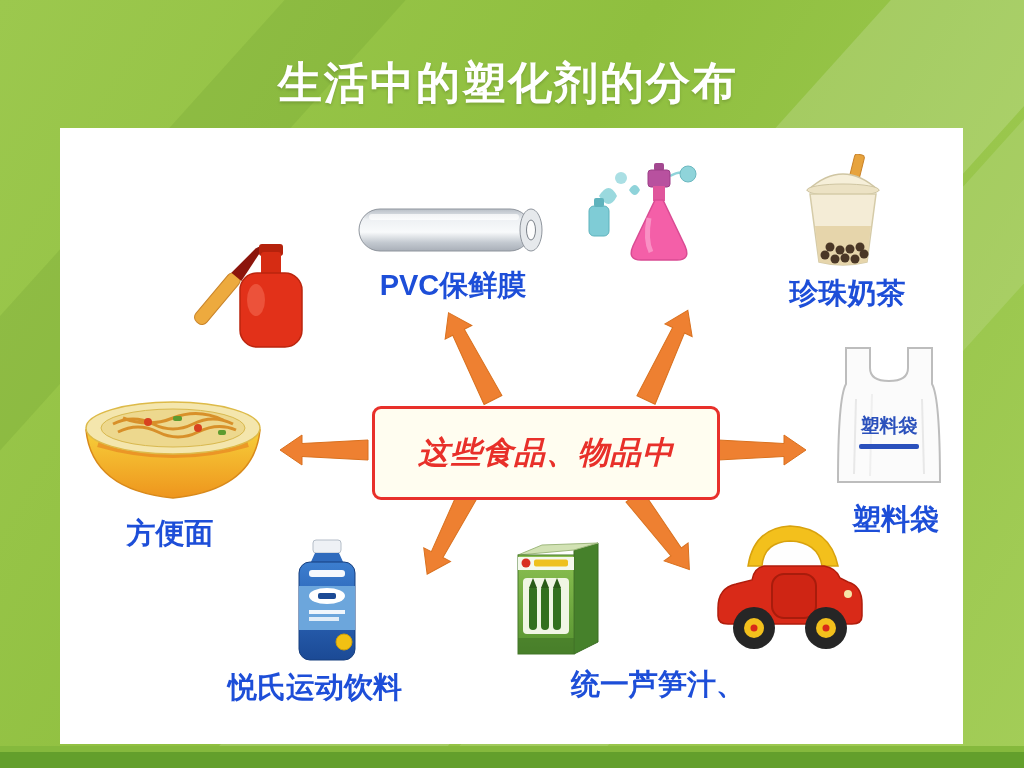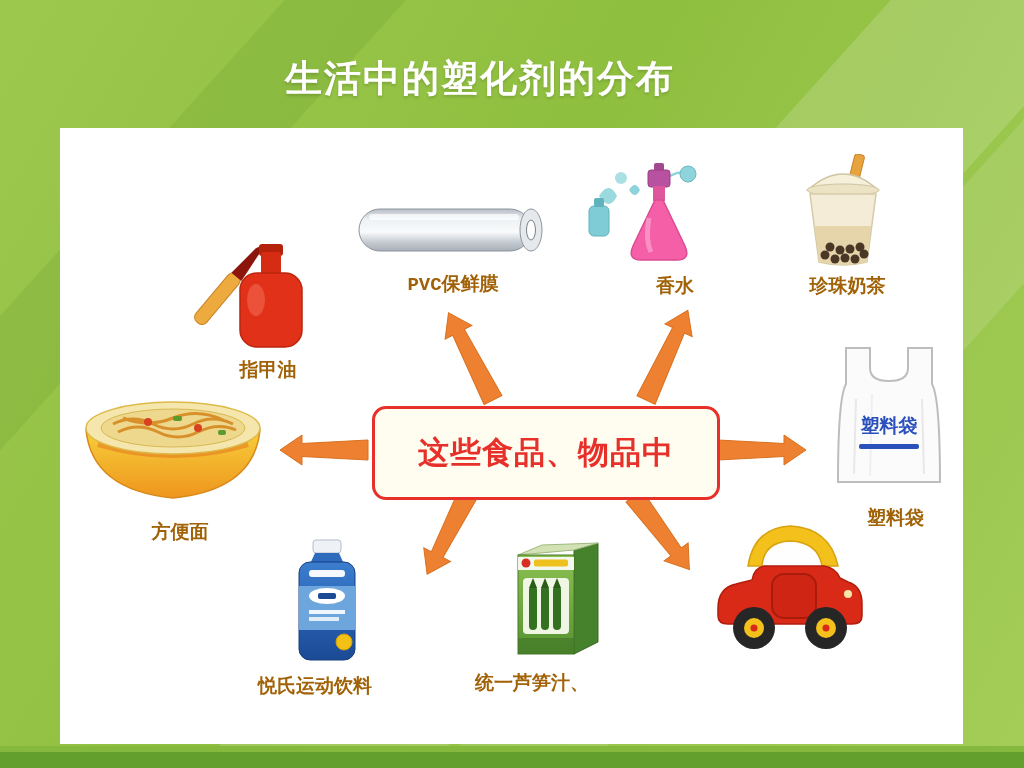--- a/index.html
+++ b/index.html
@@ -4,30 +4,30 @@
 <style>
   html,body{margin:0;padding:0;}
   body{font-family:"Liberation Sans","DejaVu Sans",sans-serif;}
   .stage{position:relative;width:1024px;height:768px;overflow:hidden;
          background:linear-gradient(120deg,#9cc84e 0%,#8fbf3f 45%,#a3cd58 100%);}
   .stripe{position:absolute;pointer-events:none;}
   .stripe.s1{left:560px;top:-300px;width:170px;height:1400px;background:rgba(255,255,255,.16);transform:rotate(42deg);}
   .stripe.s2{left:790px;top:-300px;width:110px;height:1400px;background:rgba(255,255,255,.12);transform:rotate(42deg);}
   .stripe.s3{left:-60px;top:-300px;width:90px;height:1400px;background:rgba(60,110,20,.10);transform:rotate(42deg);}
   .title{position:absolute;left:0;top:54px;width:960px;text-align:center;
-         color:#ffffff;font-size:37px;font-weight:bold;letter-spacing:2px;
-         text-shadow:0 2px 3px rgba(0,0,0,.15);}
+         color:#ffffff;font-size:44px;font-weight:bold;letter-spacing:2px;
+         text-shadow:0 2px 3px rgba(0,0,0,.15);padding-left:28px;}
   .panel{position:absolute;left:60px;top:128px;width:903px;height:616px;background:#ffffff;}
   .arrows{position:absolute;left:0;top:0;width:903px;height:616px;pointer-events:none;}
   .icon{position:absolute;}
-  .lbl{position:absolute;font-size:19px;font-weight:bold;color:#a16207;text-align:center;line-height:34px;white-space:nowrap;font-family:Liberation Mono, monospace;}
-  .lbl.left{text-align:left;white-space:normal;line-height:36px;}
+  .lbl{position:absolute;font-size:29px;font-weight:bold;color:#1d4ed8;text-align:center;line-height:34px;white-space:nowrap;}
+  .lbl.left{text-align:right;white-space:normal;line-height:36px;}
   .center-box{position:absolute;left:312px;top:278px;width:342px;height:88px;
-              border:3px solid #e8302a;border-radius:14px;background:#fffdf0;
-              display:flex;flex-direction:column;justify-content:center;align-items:center;}
+              border:3px solid #e8302a;border-radius:9px;background:#fffdf0;
+              display:flex;flex-direction:column;justify-content:center;align-items:center;font-style:italic;}
   .center-box div{color:#e8302a;font-size:31px;font-weight:bold;line-height:40px;letter-spacing:1px;}
   .strip-light{position:absolute;left:0;bottom:16px;width:1024px;height:6px;background:#85b93d;}
   .strip-dark{position:absolute;left:0;bottom:0;width:1024px;height:16px;background:#639f2c;}
   .date{position:absolute;left:6px;top:745px;font-size:11px;color:#85996b;}
 </style>
 </head>
 <body>
 
 <div class="stage">
   <div class="stripe s1"></div>
@@ -52,21 +52,20 @@
     <svg class="icon" style="left:108px;top:90px;" width="150" height="135" viewBox="0 0 150 135">
       <g transform="rotate(40 50 80)">
         <rect x="43" y="50" width="14" height="62" rx="6" fill="#edaa3e" stroke="#c9842a"></rect>
         <path d="M44,52 L57,52 L53,18 Q50,8 47,18 Z" fill="#8c150c"></path>
       </g>
       <rect x="91" y="26" width="24" height="12" rx="3" fill="#b5220c"></rect>
       <rect x="93" y="34" width="20" height="24" rx="3" fill="#d62c13"></rect>
       <rect x="72" y="55" width="62" height="74" rx="17" fill="#e23119" stroke="#bb250e" stroke-width="1.5"></rect>
       <ellipse cx="88" cy="82" rx="9" ry="16" fill="#ef5b42" opacity="0.8"></ellipse>
     </svg>
-    <div class="lbl" style="left:118px;top:226px;width:180px;">指甲油</div>
 
     <svg class="icon" style="left:295px;top:72px;" width="195" height="60" viewBox="0 0 195 60">
       <defs>
         <linearGradient id="rollGrad" x1="0" y1="0" x2="0" y2="1">
           <stop offset="0" stop-color="#b8bec6"></stop>
             <stop offset="0.25" stop-color="#eef1f4"></stop>
           <stop offset="0.55" stop-color="#f8fafb"></stop>
             <stop offset="0.8" stop-color="#c3c9d0"></stop>
           <stop offset="1" stop-color="#a9afb8"></stop>
         </linearGradient>
@@ -86,41 +85,40 @@
       <rect x="4" y="46" width="20" height="30" rx="5" fill="#7fccd6" stroke="#5fb3bd"></rect>
       <rect x="9" y="38" width="10" height="9" rx="2" fill="#5fb3bd"></rect>
       <path d="M85,16 Q95,10 103,14" stroke="#8fd4da" stroke-width="2.5" fill="none"></path>
       <circle cx="103" cy="14" r="8" fill="#8fd4da" stroke="#6cb8c0"></circle>
       <rect x="69" y="3" width="10" height="8" rx="2" fill="#a34890"></rect>
       <rect x="63" y="10" width="22" height="17" rx="3" fill="#b8519f" stroke="#9c3f87"></rect>
       <rect x="68" y="26" width="12" height="15" fill="#e0569c"></rect>
       <path d="M78,40 L100,86 Q106,100 92,100 L56,100 Q42,100 48,86 L70,40 Z" fill="#f45fa8" stroke="#d94b93" stroke-width="1.5"></path>
       <path d="M64,58 Q60,80 66,92" stroke="#fa9ccb" stroke-width="5" fill="none" opacity="0.8"></path>
     </svg>
-    <div class="lbl" style="left:545px;top:142px;width:140px;">香水</div>
 
     <svg class="icon" style="left:738px;top:26px;" width="90" height="115" viewBox="0 0 90 115">
       <rect x="52" y="0" width="10" height="42" rx="3" fill="#e7a33d" stroke="#c9832a" transform="rotate(14 57 21)"></rect>
       <path d="M10,36 Q45,4 80,36 Z" fill="#f6efd9" stroke="#cfc5a2" stroke-width="1.5"></path>
       <ellipse cx="45" cy="36" rx="36" ry="6" fill="#ece2c4" stroke="#cfc5a2"></ellipse>
       <path d="M12,40 L78,40 L69,108 Q45,114 21,108 Z" fill="#f4ecd6" stroke="#d5cba8" stroke-width="1.5"></path>
       <path d="M17,72 L73,72 L69,108 Q45,114 21,108 Z" fill="#e6d5ab"></path>
       <g fill="#4a3726">
         <circle cx="27" cy="101" r="4.5"></circle>
           <circle cx="37" cy="105" r="4.5"></circle>
           <circle cx="47" cy="104" r="4.5"></circle>
         <circle cx="57" cy="105" r="4.5"></circle>
           <circle cx="66" cy="100" r="4.5"></circle>
           <circle cx="32" cy="93" r="4.5"></circle>
         <circle cx="42" cy="96" r="4.5"></circle>
           <circle cx="52" cy="95" r="4.5"></circle>
           <circle cx="62" cy="93" r="4.5"></circle>
       </g>
     </svg>
-    <div class="lbl" style="left:690px;top:142px;width:195px;">珍珠奶茶</div>
+    <div class="lbl" style="left:690px;top:148px;width:195px;">珍珠奶茶</div>
 
     <svg class="icon" style="left:18px;top:258px;" width="190" height="125" viewBox="0 0 190 125">
       <defs>
         <linearGradient id="bowlGrad" x1="0" y1="0" x2="0" y2="1">
           <stop offset="0" stop-color="#f7cf3a"></stop>
             <stop offset="1" stop-color="#ee951d"></stop>
         </linearGradient>
       </defs>
       <path d="M8,44 Q14,104 95,112 Q176,104 182,44 Z" fill="url(#bowlGrad)" stroke="#d8891a" stroke-width="1.5"></path>
       <path d="M20,58 Q95,80 170,58" stroke="#e2701c" stroke-width="6" fill="none" opacity="0.5"></path>
@@ -129,21 +127,21 @@
       <g stroke="#d8902a" stroke-width="3" fill="none">
         <path d="M35,38 Q55,28 75,38 T115,38 T155,38"></path>
         <path d="M40,46 Q60,36 80,46 T120,46 T158,44"></path>
         <path d="M45,32 Q70,42 95,32 T145,34"></path>
       </g>
       <circle cx="70" cy="36" r="4" fill="#d8401f"></circle>
         <circle cx="120" cy="42" r="4" fill="#d8401f"></circle>
       <rect x="95" y="30" width="9" height="5" rx="2" fill="#5d9b2f"></rect>
       <rect x="140" y="44" width="8" height="5" rx="2" fill="#5d9b2f"></rect>
     </svg>
-    <div class="lbl" style="left:20px;top:388px;width:200px;">方便面</div>
+    <div class="lbl" style="left:10px;top:388px;width:200px;">方便面</div>
 
     <svg class="icon" style="left:772px;top:216px;" width="115" height="145" viewBox="0 0 115 145">
       <path d="M14,4 L38,4 L38,24 Q38,37 57,37 Q76,37 76,24 L76,4 L100,4 L100,40 Q108,54 108,138 L6,138 Q6,54 14,40 Z" fill="#fbfbfb" stroke="#bdbdbd" stroke-width="2"></path>
       <path d="M24,55 L22,130" stroke="#e8e8e8" stroke-width="2"></path>
       <path d="M90,55 L92,130" stroke="#e8e8e8" stroke-width="2"></path>
       <path d="M40,50 L38,132" stroke="#efefef" stroke-width="2"></path>
       <text x="57" y="88" font-size="19" font-weight="bold" fill="#2a50bc" text-anchor="middle">塑料袋</text>
       <rect x="27" y="100" width="60" height="5" rx="2" fill="#2a50bc"></rect>
     </svg>
     <div class="lbl" style="left:738px;top:374px;width:195px;">塑料袋</div>

